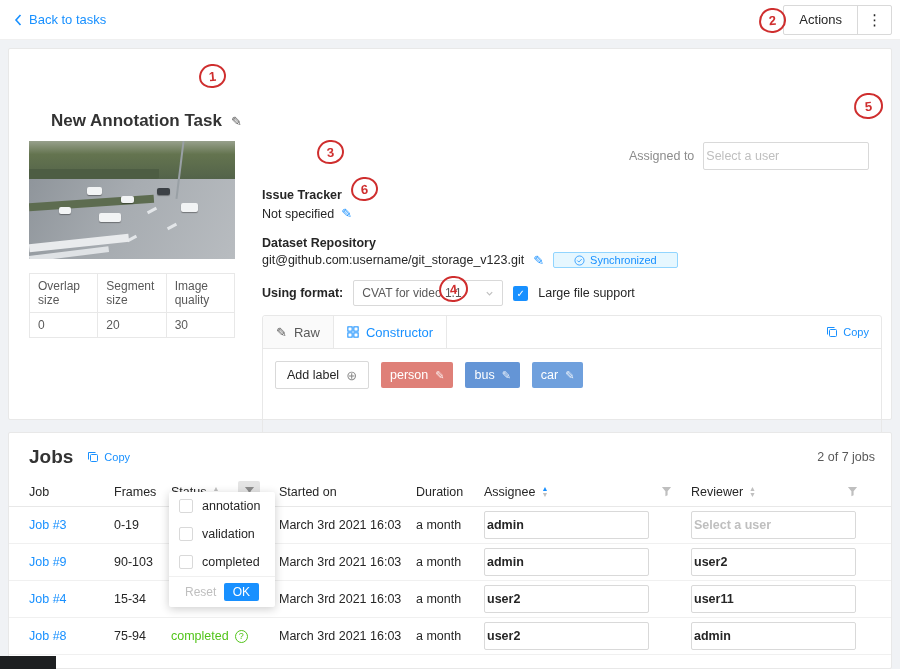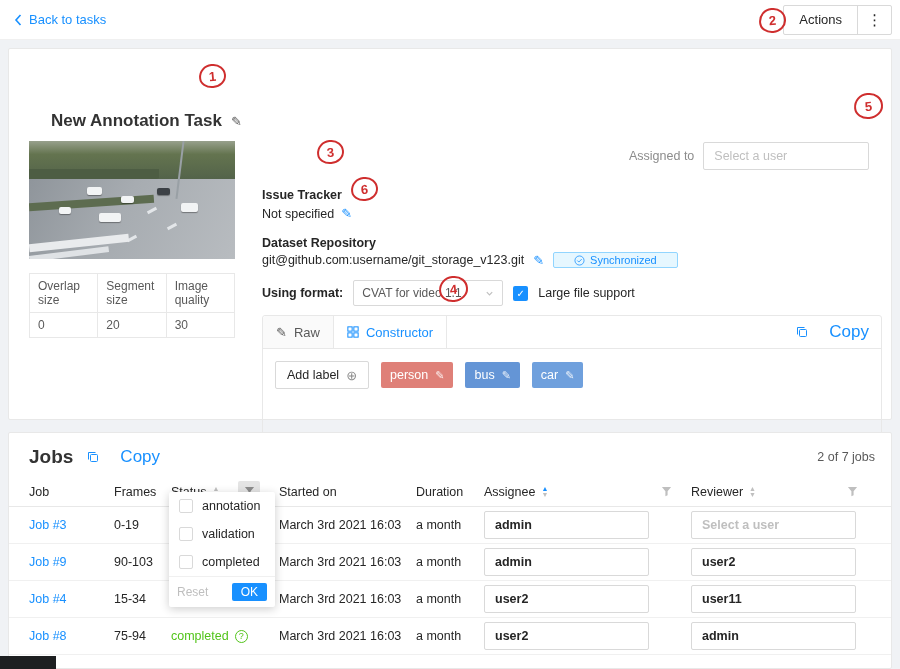--- a/index.html
+++ b/index.html
@@ -45,21 +45,21 @@
   .thumb .car { position:absolute; border-radius:2px; background:#f2f4f5; box-shadow:0 1px 1px rgba(0,0,0,.35); }
   .thumb .car.dark { background:#3c4146; }
 
   .params-table { position:absolute; left:20px; top:224px; width:206px; border-collapse:collapse; font-size:12px; color:#595959; }
   .params-table th, .params-table td { border:1px solid #e8e8e8; padding:5px 8px; text-align:left; font-weight:400; vertical-align:top; }
   .params-table th { width:33.3%; }
 
   .task-meta { position:absolute; left:253px; top:101px; color:#8c8c8c; font-size:12.5px; }
   .assigned-row { position:absolute; left:620px; top:93px; display:flex; align-items:center; gap:9px; }
   .assigned-label { color:#8c8c8c; font-size:12.5px; }
-  .ant-input { border:1px solid #d9d9d9; border-radius:2px; height:28px; padding:0 10px; font-size:12.5px;
+  .ant-input { border:1px solid #d9d9d9; border-radius:2px; height:28px; padding:0 2px; font-size:12.5px;
                color:#262626; background:#fff; font-family:inherit; outline:none; }
   .ant-input::placeholder { color:#bfbfbf; }
   .assignee-input { width:166px; }
 
   .blk-label { position:absolute; left:253px; font-weight:700; font-size:12.5px; color:#262626; }
   .issue-label { top:139px; }
   .issue-value { position:absolute; left:253px; top:157px; display:flex; align-items:center; gap:7px; font-size:12.5px; }
   .repo-label { top:187px; }
   .repo-row { position:absolute; left:253px; top:203px; display:flex; align-items:center; gap:9px; font-size:12.5px; }
   .sync-tag { border:1px solid #91d5ff; background:#e6f7ff; color:#1890ff; border-radius:2px;
@@ -73,21 +73,21 @@
                 display:flex; align-items:center; justify-content:center; cursor:pointer; }
   .large-file-label { font-size:12.5px; }
 
   .constructor-box { position:absolute; left:253px; top:266px; width:620px; height:147px;
                      border:1px solid #e8e8e8; border-radius:3px; }
   .tab-bar { display:flex; align-items:stretch; height:33px; border-bottom:1px solid #e8e8e8; }
   .tab { display:flex; align-items:center; gap:7px; padding:0 13px; font-size:13px; color:#595959;
          background:#fafafa; border-right:1px solid #e8e8e8; cursor:pointer; }
   .tab.first { border-radius:3px 0 0 0; }
   .tab.active { background:#fff; color:#1890ff; }
-  .copy-link { display:flex; align-items:center; gap:21px; color:#1890ff; font-size:17px; cursor:pointer; }
+  .copy-link { display:flex; align-items:center; gap:5px; color:#1890ff; font-size:11px; cursor:pointer; }
   .tab-bar .copy-link { margin-left:auto; margin-right:12px; }
   .labels-row { display:flex; align-items:center; gap:12px; padding:12px; }
   .add-label-btn { border:1px solid #d9d9d9; border-radius:2px; background:#fff; height:28px; padding:0 11px;
                    display:flex; align-items:center; gap:7px; font-size:12.5px; color:#262626; cursor:pointer; }
   .plus-circle { color:#8c8c8c; font-size:13px; line-height:1; }
   .lab-tag { height:26px; padding:0 9px; border-radius:2px; color:#fff; display:inline-flex;
              align-items:center; gap:7px; font-size:12.5px; cursor:pointer; }
   .tag-person { background:#df8078; }
   .tag-bus { background:#6495d6; }
   .tag-car { background:#6fa0dd; }
@@ -109,21 +109,21 @@
   .job-link { color:#1890ff; cursor:pointer; }
   .cell-input { width:165px;font-weight:bold; }
   .status-completed { color:#52c41a; display:flex; align-items:center; gap:6px; }
   .q-circle { width:13px; height:13px; border:1px solid #52c41a; border-radius:50%; color:#52c41a;
               font-size:9px; display:inline-flex; align-items:center; justify-content:center; }
 
   .filter-dropdown { position:absolute; left:160px; top:59px; width:106px; background:#fff; border-radius:2px;
                      box-shadow:0 2px 10px rgba(0,0,0,.2); z-index:6; font-size:12.5px; }
   .fd-item { display:flex; align-items:center; gap:9px; padding:7px 10px; cursor:pointer; }
   .fd-cb { width:14px; height:14px; border:1px solid #d9d9d9; border-radius:2px; background:#fff; flex:none; }
-  .fd-footer { display:flex; align-items:center; justify-content:space-between; border-top:1px solid #f0f0f0; padding:6px 8px; }
+  .fd-footer { display:flex; align-items:center; justify-content:space-between; border-top:1px solid #f0f0f0; padding:6px 16px; }
   .fd-reset { color:#bfbfbf; font-size:12px; cursor:pointer; }
   .fd-ok { background:#1890ff; color:#fff; font-size:12px; padding:2px 9px; border-radius:2px; cursor:pointer; }
 
   
   .ann { position:absolute; border:2px solid #cf2e2e; color:#cf2e2e; z-index:20;
          display:flex; align-items:center; justify-content:center; font-size:13px; font-weight:700;
          border-radius:50% 48% 52% 50% / 55% 50% 50% 45%; transform:rotate(-5deg); background:transparent; }
   .ann1 { left:199px; top:64px;  width:27px; height:24px; }
   .ann2 { left:759px; top:8px;   width:27px; height:25px; }
   .ann3 { left:317px; top:140px; width:27px; height:24px; }

